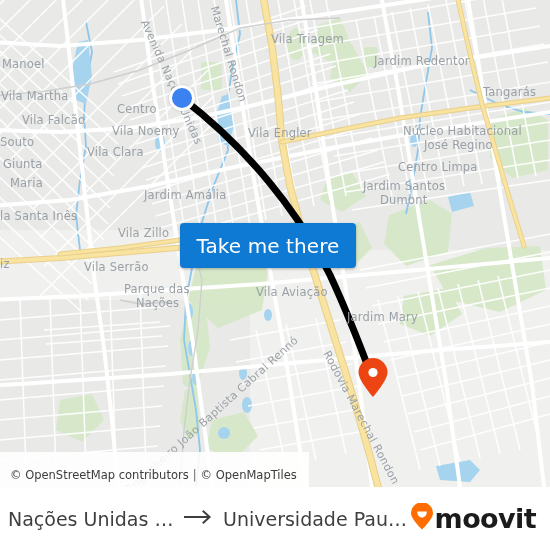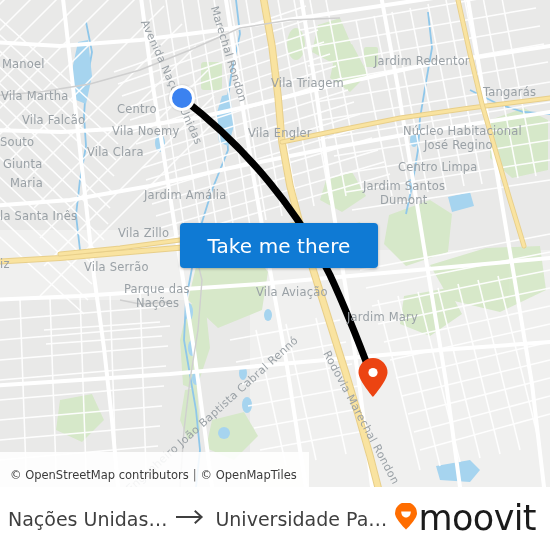--- a/index.html
+++ b/index.html
@@ -79,21 +79,21 @@
     top: 358px;
     width: 32px;
     height: 40px;
   }
 
   
   #take-me-there {
     position: absolute;
     left: 180px;
     top: 223px;
-    width: 198px;
+    width: 176px;
     height: 45px;
     background: #0f7ad4;
     border: none;
     border-radius: 4px;
     color: #ffffff;
     font-size: 20px;
     font-family: "DejaVu Sans", sans-serif;
     letter-spacing: .1px;
     cursor: pointer;
     box-shadow: 0 1px 3px rgba(0,0,0,.28);
@@ -152,22 +152,22 @@
     flex: 0 0 auto;
     display: block;
   }
   #moovit-logo {
     flex: 0 0 auto;
     display: flex;
     align-items: center;
     gap: 1px;
   }
   #moovit-wordmark {
-    font-size: 35px;
-    font-weight: normal;
+    font-size: 27px;
+    font-weight: bold;
     color: #1b1b1b;
     font-family: "DejaVu Sans", sans-serif;
     letter-spacing: -.6px;
     line-height: 1;
   }
 </style>
 </head>
 <body>
 
 <div id="app">
@@ -419,21 +419,21 @@
         <div class="place" style="left: 0px; top: 210px;">la Santa Inês</div>
         <div class="place" style="left: 0px; top: 258px;">iz</div>
         <div class="place" style="left: 117px; top: 103px;">Centro</div>
         <div class="place" style="left: 112px; top: 125px;">Vila Noemy</div>
         <div class="place" style="left: 87px; top: 146px;">Vila Clara</div>
         <div class="place" style="left: 144px; top: 189px;">Jardim Amália</div>
         <div class="place" style="left: 118px; top: 227px;">Vila Zillo</div>
         <div class="place" style="left: 84px; top: 261px;">Vila Serrão</div>
         <div class="place" style="left: 124px; top: 283px;">Parque das</div>
         <div class="place" style="left: 136px; top: 297px;">Nações</div>
-        <div class="place" style="left: 271px; top: 33px; margin-top: 44px;">Vila Triagem</div>
+        <div class="place" style="left: 271px; top: 33px;">Vila Triagem</div>
         <div class="place" style="left: 374px; top: 55px; text-align: center;">Jardim Redentor</div>
         <div class="place" style="left: 483px; top: 86px;">Tangarás</div>
         <div class="place" style="left: 248px; top: 127px;">Vila Engler</div>
         <div class="place" style="left: 403px; top: 125px;">Núcleo Habitacional</div>
         <div class="place" style="left: 424px; top: 139px;">José Regino</div>
         <div class="place" style="left: 398px; top: 161px;">Centro Limpa</div>
         <div class="place" style="left: 363px; top: 180px;">Jardim Santos</div>
         <div class="place" style="left: 380px; top: 194px;">Dumont</div>
         <div class="place" style="left: 256px; top: 286px;">Vila Aviação</div>
         <div class="place" style="left: 347px; top: 311px;">Jardim Mary</div>

